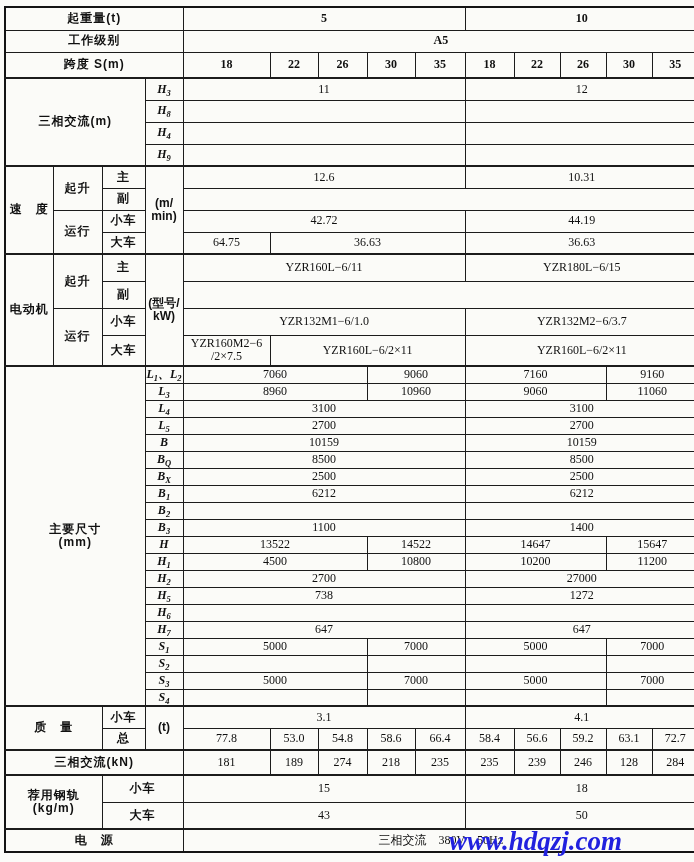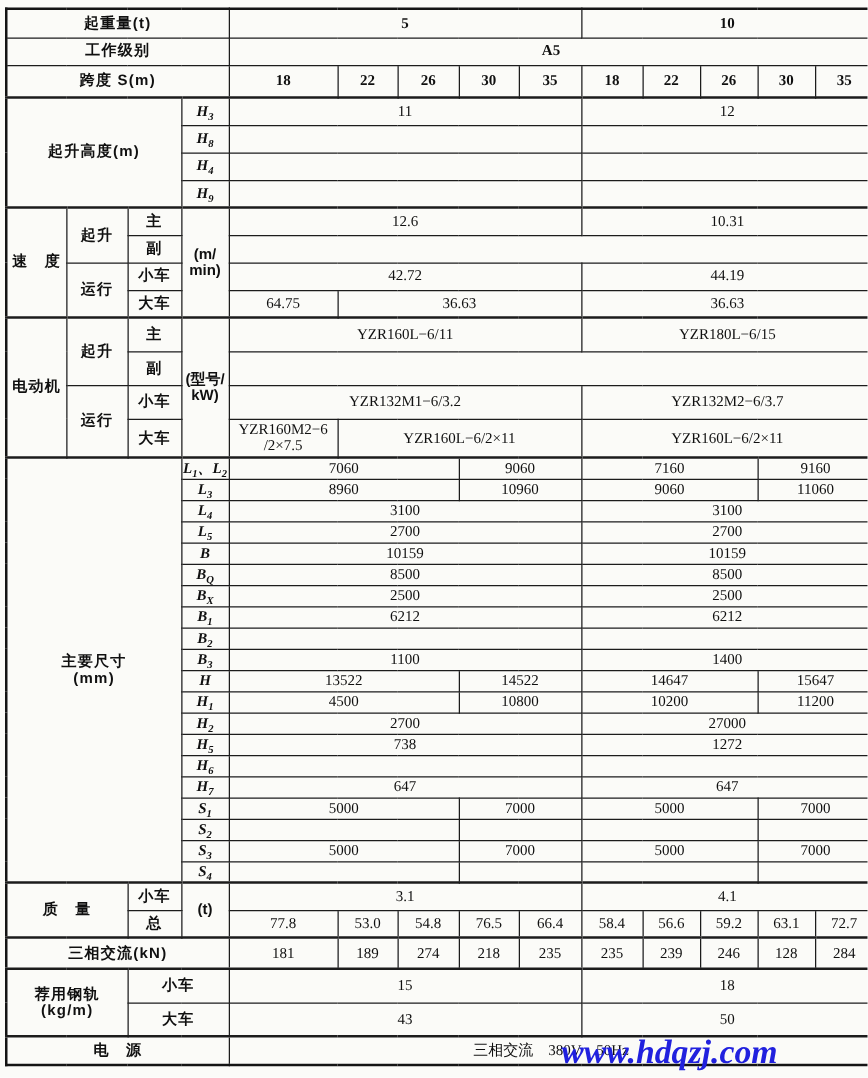--- a/index.html
+++ b/index.html
@@ -72,21 +72,21 @@
           <td class="hd">26</td>
           <td class="hd">30</td>
           <td class="hd">35</td>
           <td class="hd">18</td>
           <td class="hd">22</td>
           <td class="hd">26</td>
           <td class="hd">30</td>
           <td class="hd">35</td>
         </tr>
         <tr class="sep" style="height: 22px;">
-          <td colspan="3" rowspan="4" class="zh">起升高度(m)</td>
+          <td colspan="3" rowspan="4" class="zh">三相交流(m)</td>
           <td class="var">H<sub>3</sub></td>
           <td colspan="5">11</td>
           <td colspan="5">12</td>
         </tr>
         <tr style="height: 22px;">
           <td class="var">H<sub>8</sub></td>
           <td colspan="5"></td>
           <td colspan="5"></td>
         </tr>
         <tr style="height: 22px;">
@@ -131,21 +131,21 @@
           <td colspan="5">YZR160L−6/11</td>
           <td colspan="5">YZR180L−6/15</td>
         </tr>
         <tr style="height: 27px;">
           <td class="zh">副</td>
           <td colspan="10"></td>
         </tr>
         <tr style="height: 27px;">
           <td rowspan="2" class="zh">运行</td>
           <td class="zh">小车</td>
-          <td colspan="5">YZR132M1−6/3.2</td>
+          <td colspan="5">YZR132M1−6/1.0</td>
           <td colspan="5">YZR132M2−6/3.7</td>
         </tr>
         <tr style="height: 31px;">
           <td class="zh">大车</td>
           <td>YZR160M2−6<br>/2×7.5</td>
           <td colspan="4">YZR160L−6/2×11</td>
           <td colspan="5">YZR160L−6/2×11</td>
         </tr>
         <tr class="sep" style="height: 17px;">
           <td colspan="3" rowspan="20" class="zh">主要尺寸<br>(mm)</td>
@@ -269,21 +269,21 @@
           <td class="zh">小车</td>
           <td rowspan="2" class="zh unit">(t)</td>
           <td colspan="5">3.1</td>
           <td colspan="5">4.1</td>
         </tr>
         <tr style="height: 22px;">
           <td class="zh">总</td>
           <td>77.8</td>
           <td>53.0</td>
           <td>54.8</td>
-          <td>76.5</td>
+          <td>58.6</td>
           <td>66.4</td>
           <td>58.4</td>
           <td>56.6</td>
           <td>59.2</td>
           <td>63.1</td>
           <td>72.7</td>
         </tr>
         <tr class="sep" style="height: 25px;">
           <td colspan="4" class="zh">三相交流(kN)</td>
           <td>181</td>

